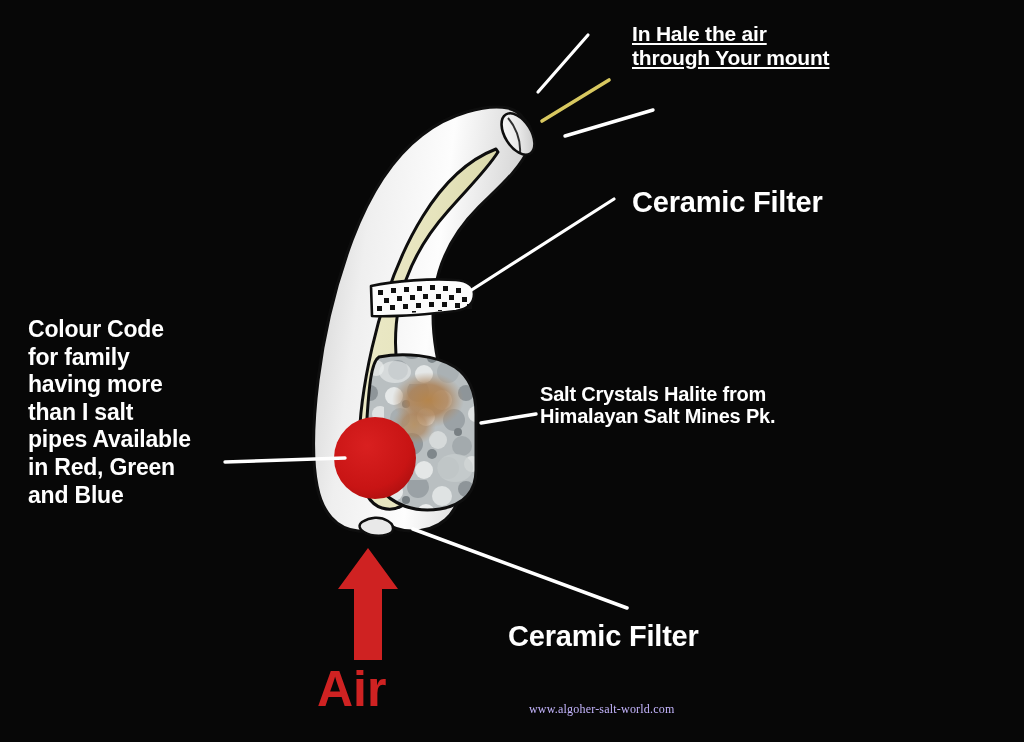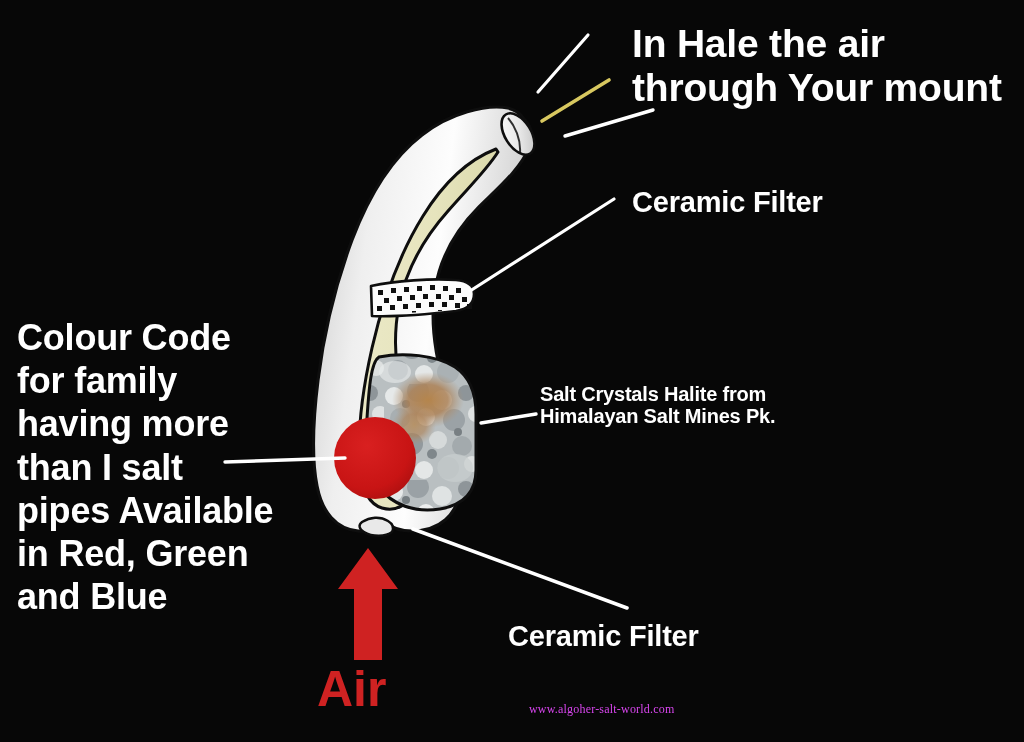--- a/index.html
+++ b/index.html
@@ -29,38 +29,39 @@
     color: #ffffff;
     font-weight: bold;
     font-family: "Liberation Sans", sans-serif;
     line-height: 1.12;
     white-space: pre-line;
     letter-spacing: -0.2px;
   }
   #label-inhale {
     left: 632px;
     top: 22px;
-    font-size: 39px;
+    font-size: 21px;
     width: 380px;
+    text-decoration: underline;
   }
   #label-ceramic-top {
     left: 632px;
     top: 186px;
     font-size: 29px;
   }
   #label-salt {
     left: 540px;
     top: 383px;
     font-size: 20px;
     width: 470px;
   }
   #label-colour-code {
-    left: 17px;
+    left: 28px;
     top: 316px;
-    font-size: 36px;
+    font-size: 23px;
     width: 300px;
     line-height: 1.2;
   }
   #label-ceramic-bottom {
     left: 508px;
     top: 620px;
     font-size: 29px;
   }
   #label-air {
     position: absolute;
@@ -69,21 +70,21 @@
     color: #cf2222;
     font-weight: bold;
     font-size: 50px;
     font-family: "Liberation Sans", sans-serif;
     text-align: center;
   }
   #watermark {
     position: absolute;
     left: 529px;
     top: 702px;
-    color: #d946ef;
+    color: #c4b5fd;
     font-size: 12px;
     font-family: "Liberation Serif", serif;
     letter-spacing: 0.2px;
   }
 </style>
 </head>
 <body>
 
 <div id="stage">
 

